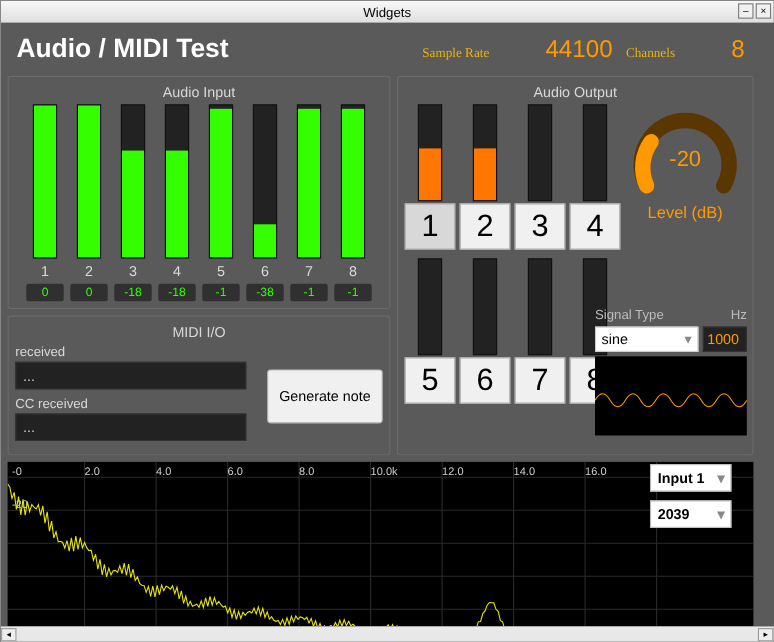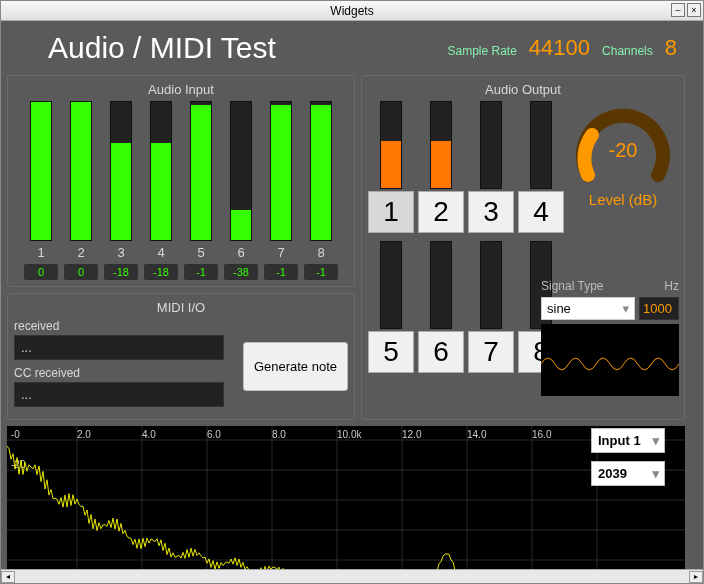--- a/index.html
+++ b/index.html
@@ -5,24 +5,24 @@
 * { box-sizing: border-box; margin: 0; padding: 0; }
 body { font-family: Arial, sans-serif; background: #e8e8e8; font-size: 13px; }
 .window { width: 704px; height: 584px; border: 1px solid #888; display: flex; flex-direction: column; }
 .titlebar { background: linear-gradient(#f8f8f8,#e0e0e0); height: 20px; display: flex; align-items: center; justify-content: center; position: relative; border-bottom: 1px solid #aaa; }
 .titlebar-text { font-size: 12px; }
 .tb-icons { position: absolute; right: 2px; top: 2px; display: flex; gap: 2px; }
 .tb-icon { width: 14px; height: 14px; border: 1px solid #777; font-size: 9px; display: flex; align-items: center; justify-content: center; background: #f0f0f0; cursor: pointer; }
 .scrollwrap { flex: 1; overflow: auto; position: relative; background: #5a5a5a; }
 .content { position: relative; width: 690px; height: 560px; }
 .header { background: #5a5a5a; color: white; padding: 10px 14px; display: flex; align-items: center; }
-.header h1 { font-size: 30px; font-weight: normal; margin-left: 33px; }
+.header h1 { font-size: 24px; font-weight: bold; }
 .hdr-right { margin-left: auto; display: flex; align-items: baseline; gap: 12px; }
-.hdr-lbl { color: #86efac; font-size: 12px; }
-.hdr-val { color: #ff9900; font-size: 22px; }
+.hdr-lbl { color: #eab308; font-size: 12px; font-family: Liberation Serif, serif; }
+.hdr-val { color: #ff9900; font-size: 22px; margin-left: 39px; }
 .panels { display: flex; gap: 6px; padding: 0 6px; }
 .panel { background: #5a5a5a; border: 1px solid #6a6a6a; border-radius: 3px; padding: 6px; }
 .panel-title { color: #d8d8d8; text-align: center; font-size: 13px; margin-bottom: 4px; }
 .left-col { width: 376px; display: flex; flex-direction: column; gap: 6px; }
 .right-col { flex: 1; }
 .meter-row { display: flex; gap: 4px; justify-content: center; margin-top: 4px; }
 .meter-cell { display: flex; flex-direction: column; align-items: center; width: 36px; }
 .meter-bar { width: 22px; height: 140px; background: #222; position: relative; border: 1px solid #111; }
 .meter-fill { position: absolute; bottom: 0; left: 0; right: 0; background: #33ff00; }
 .meter-num { color: #d8d8d8; margin-top: 4px; font-size: 13px; }

